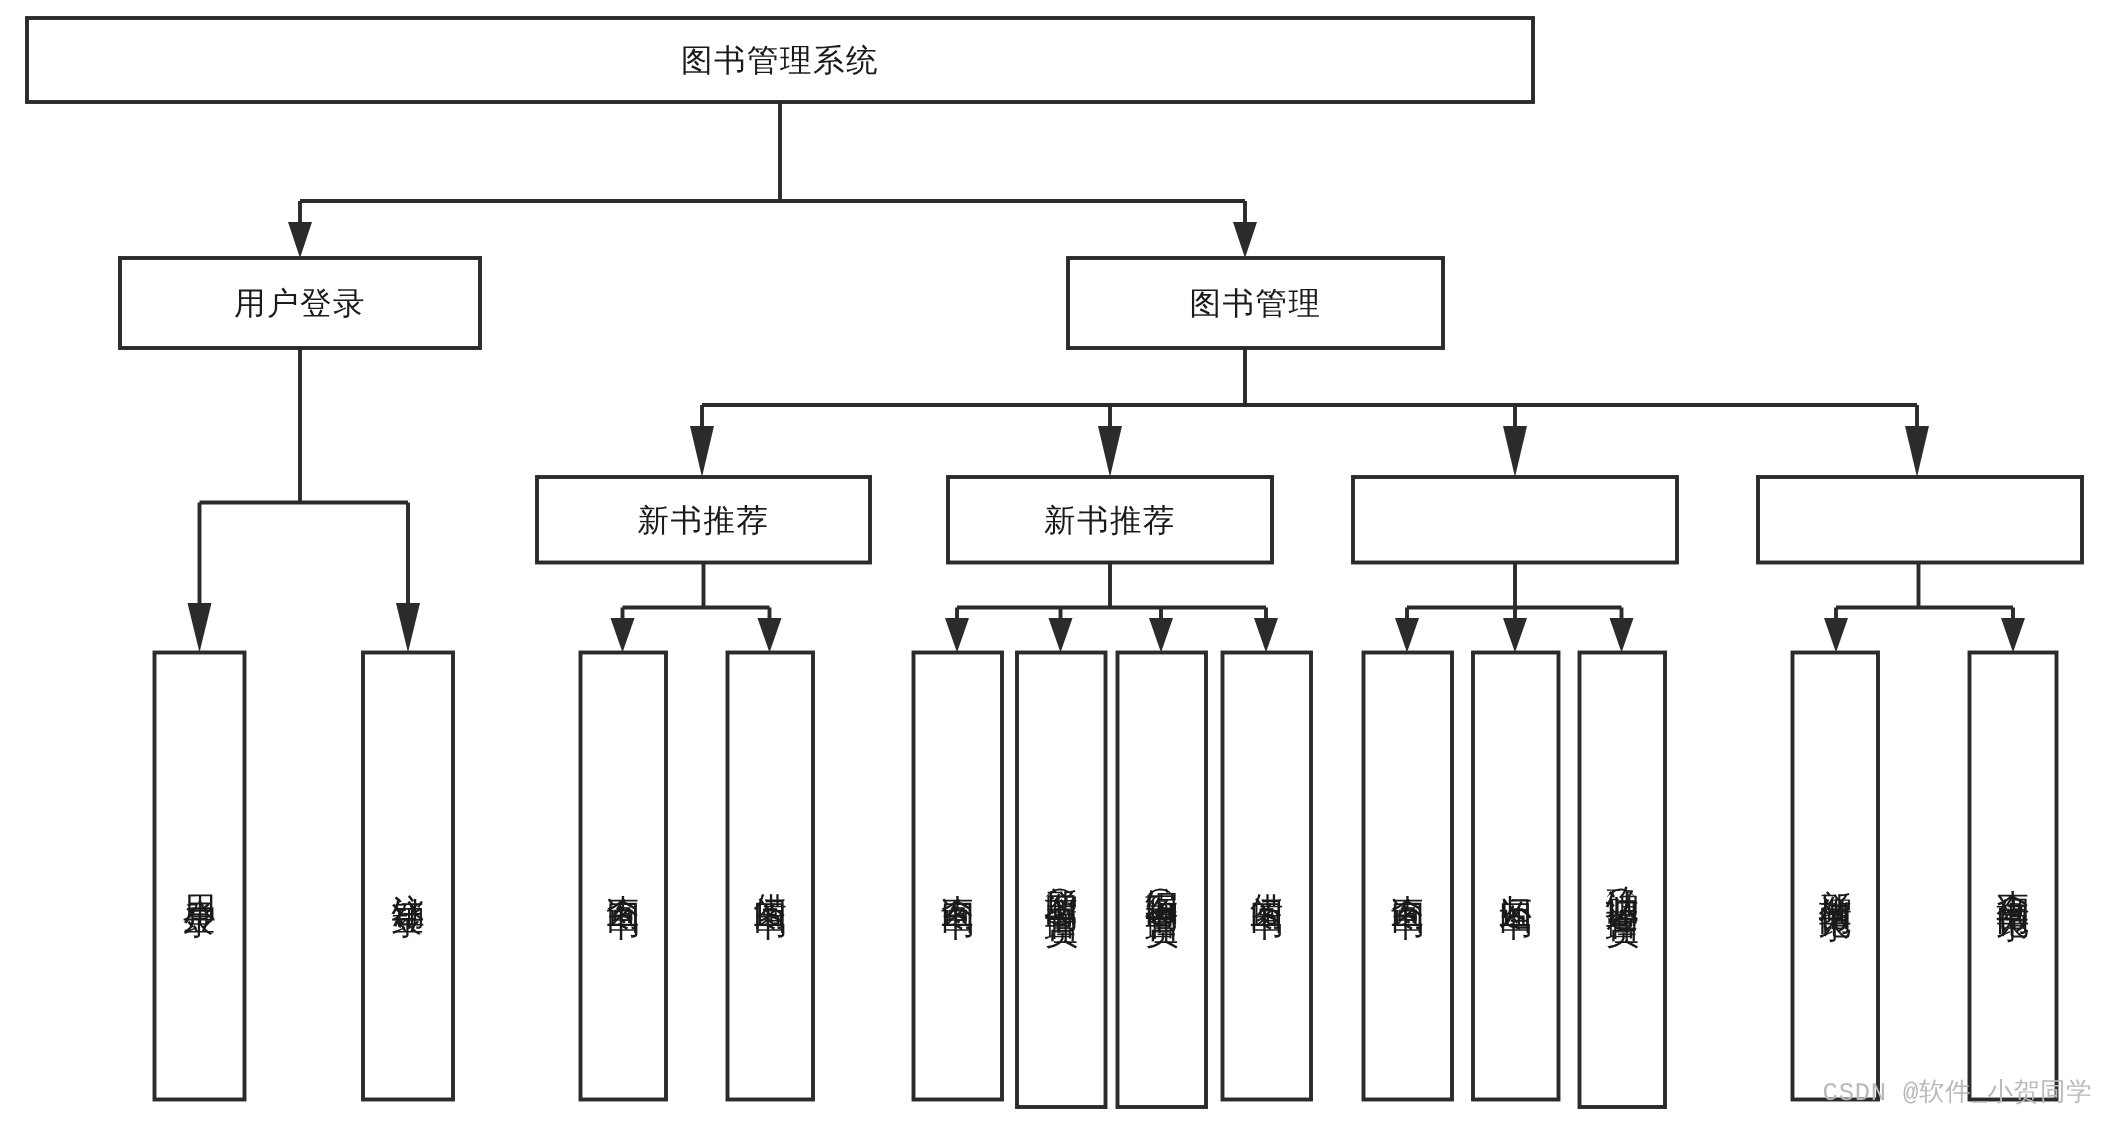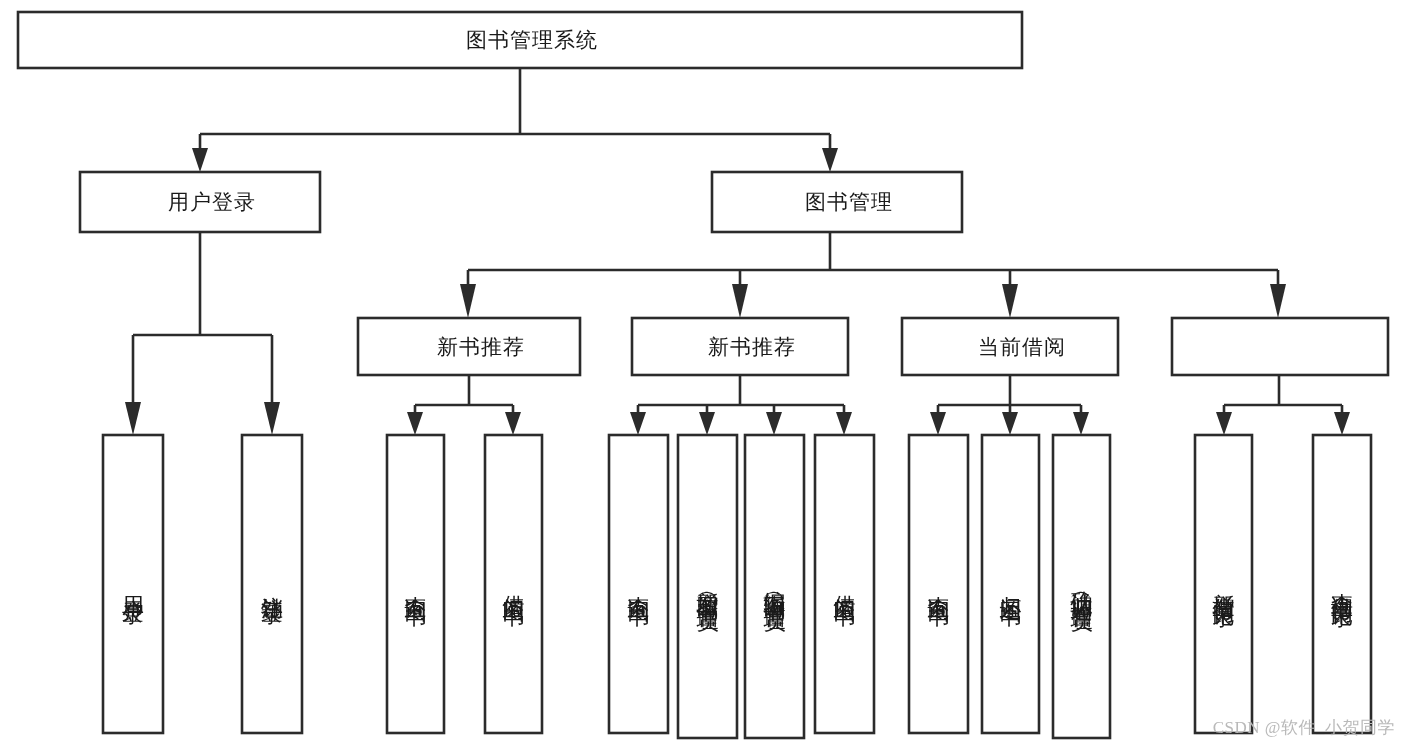--- a/index.html
+++ b/index.html
@@ -58,27 +58,26 @@
   .hlabel-wrap {
     position: absolute;
     display: flex;
     align-items: center;
     justify-content: center;
     pointer-events: none;
     font-family: "Liberation Sans", "DejaVu Sans", sans-serif;
     font-size: 21px;
     color: #1a1a1a;
     letter-spacing: 1px;
-    margin-left: 12px;
   }
   #watermark {
     position: absolute;
     right: 10px;
     bottom: 8px;
-    font-family: Liberation Serif, serif;
+    font-family: Liberation Mono, monospace;
     font-size: 17px;
     color: #b9b9b9;
     letter-spacing: 0.5px;
     white-space: nowrap;
     pointer-events: none;
   }
 </style>
 </head>
 <body>
 
@@ -192,23 +191,20 @@
   </div>
 
   <div class="hlabel-wrap" style="left:712px; top:172px; width:250px; height:60px;">
     <span>图书管理</span>
   </div>
 
   <div class="hlabel-wrap" style="left:632px; top:318px; width:216px; height:57px;">
     <span>新书推荐</span>
   </div>
 
-  <div class="hlabel-wrap" style="left:902px; top:318px; width:216px; height:57px;">
-    <span>当前借阅</span>
-  </div>
 
 
   <div class="vlabel-wrap" style="left:103px; top:435px; width:60px; height:298px;">
     <span>用户登录</span>
   </div>
   <div class="vlabel-wrap" style="left:242px; top:435px; width:60px; height:298px;">
     <span>注销登录</span>
   </div>
 
   <div class="vlabel-wrap" style="left:387px; top:435px; width:57px; height:298px;">

